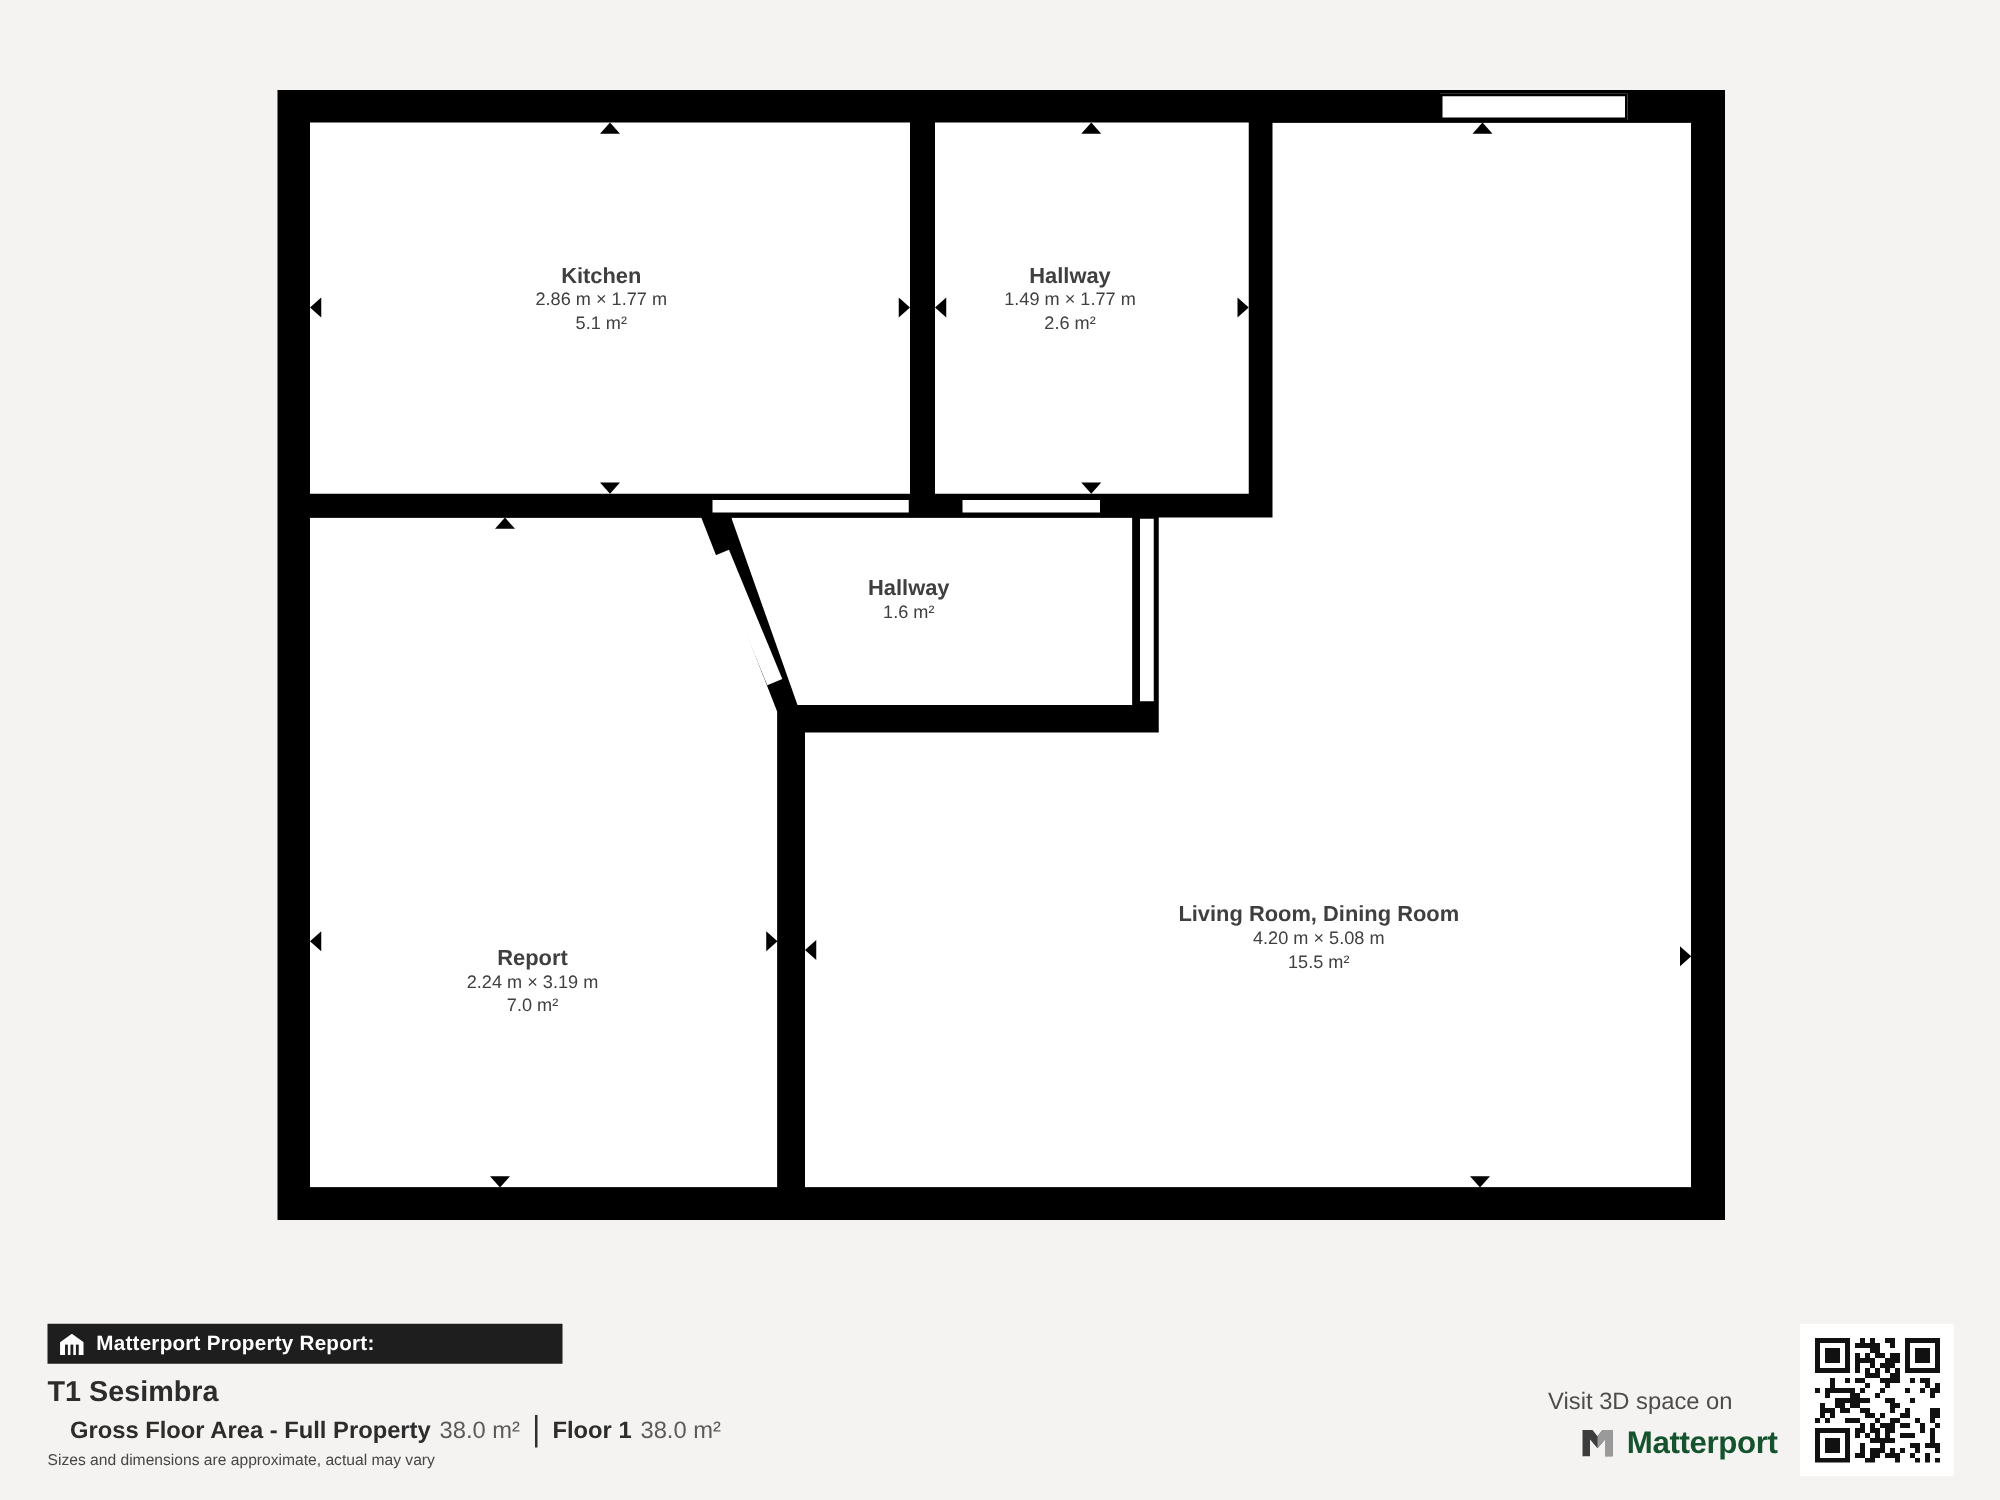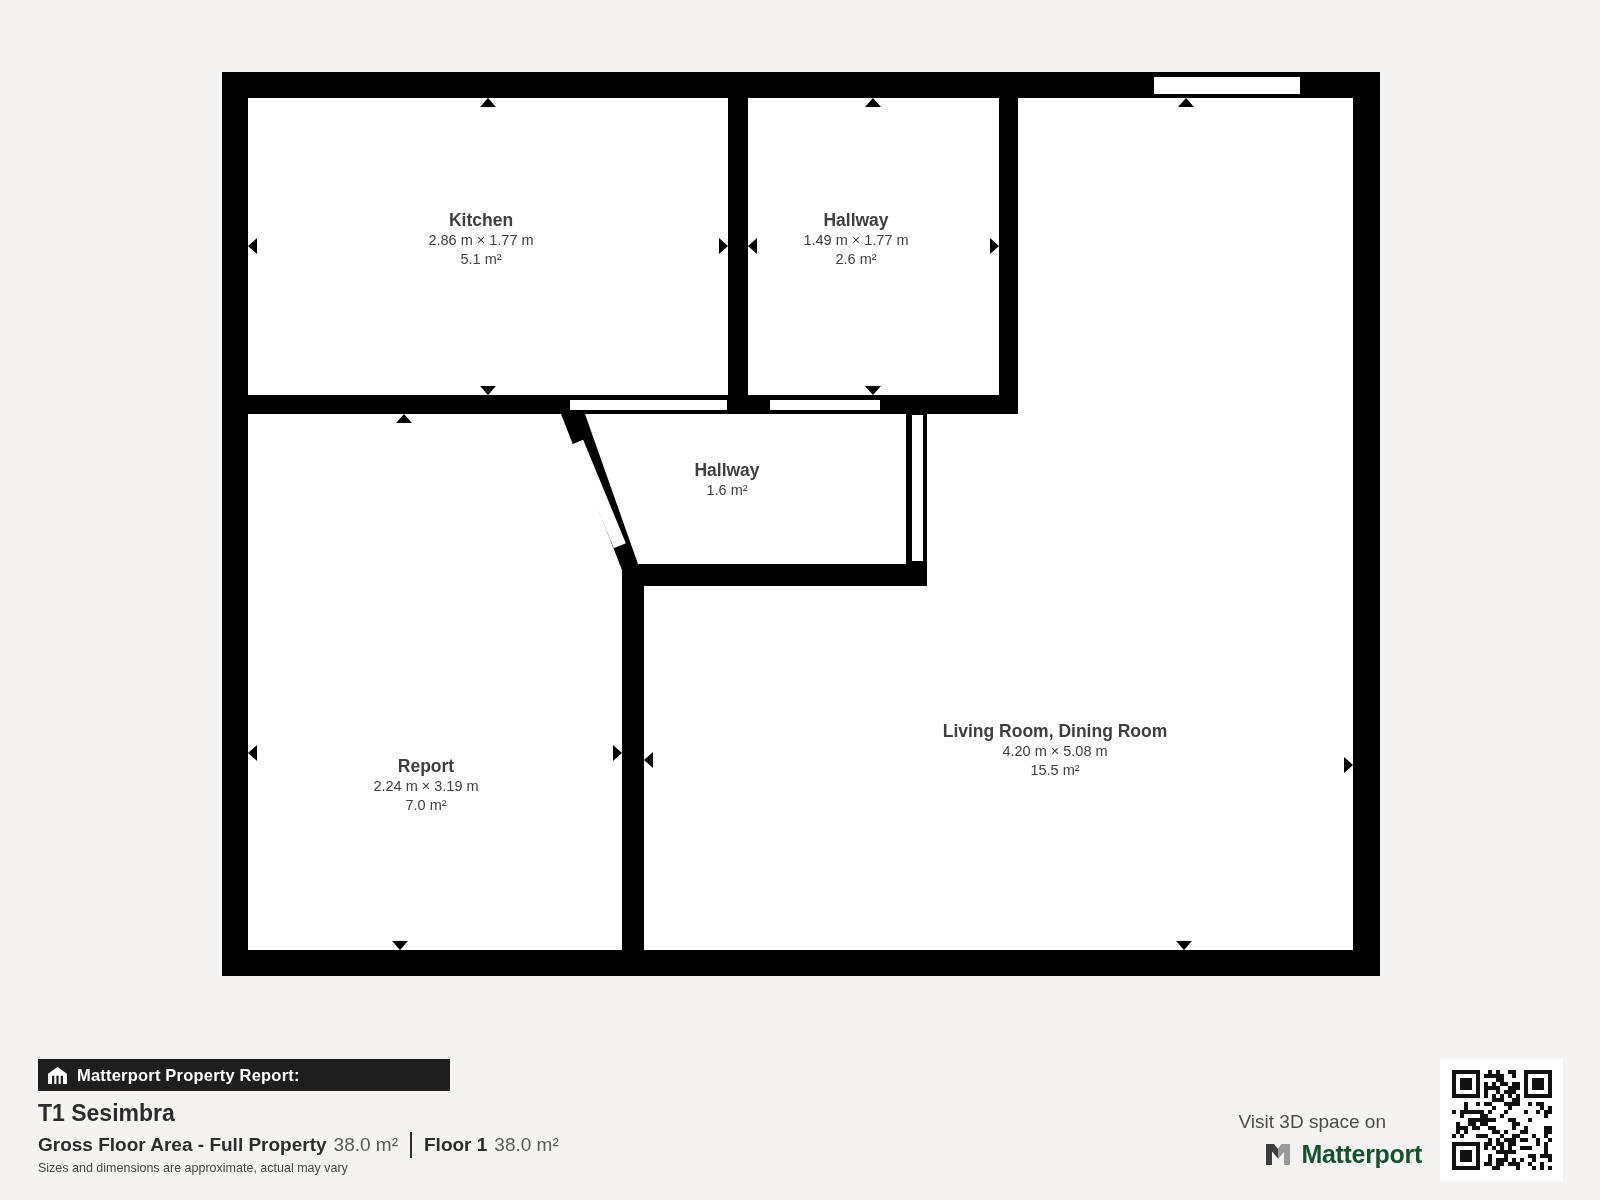--- a/index.html
+++ b/index.html
@@ -57,21 +57,21 @@
   
   .report-bar{
     position:absolute;left:38px;top:1059px;width:412px;height:32px;
     background:#1e1e1e;display:flex;align-items:center;gap:10px;padding-left:10px;box-sizing:border-box;
   }
   .report-bar .bar-label{color:#fff;font-size:16.5px;font-weight:bold;letter-spacing:.2px;}
   .prop-title{
     position:absolute;left:38px;top:1100px;font-size:23px;font-weight:bold;color:#2c2c2c;
   }
   .stats-row{
-    position:absolute;left:38px;top:1131px;height:27px;display:flex;align-items:center;font-size:19px;color:#2c2c2c;
+    position:absolute;left:56px;top:1131px;height:27px;display:flex;align-items:center;font-size:19px;color:#2c2c2c;
   }
   .stats-row .lbl{font-weight:bold;}
   .stats-row .val{color:#5a5a5a;margin-left:7px;}
   .stats-row .divider{width:2px;height:26px;background:#2e2e2e;margin:0 12px;}
   .disclaimer{
     position:absolute;left:38px;top:1161px;font-size:12.5px;color:#464646;
   }
 
   
   .visit-block{

